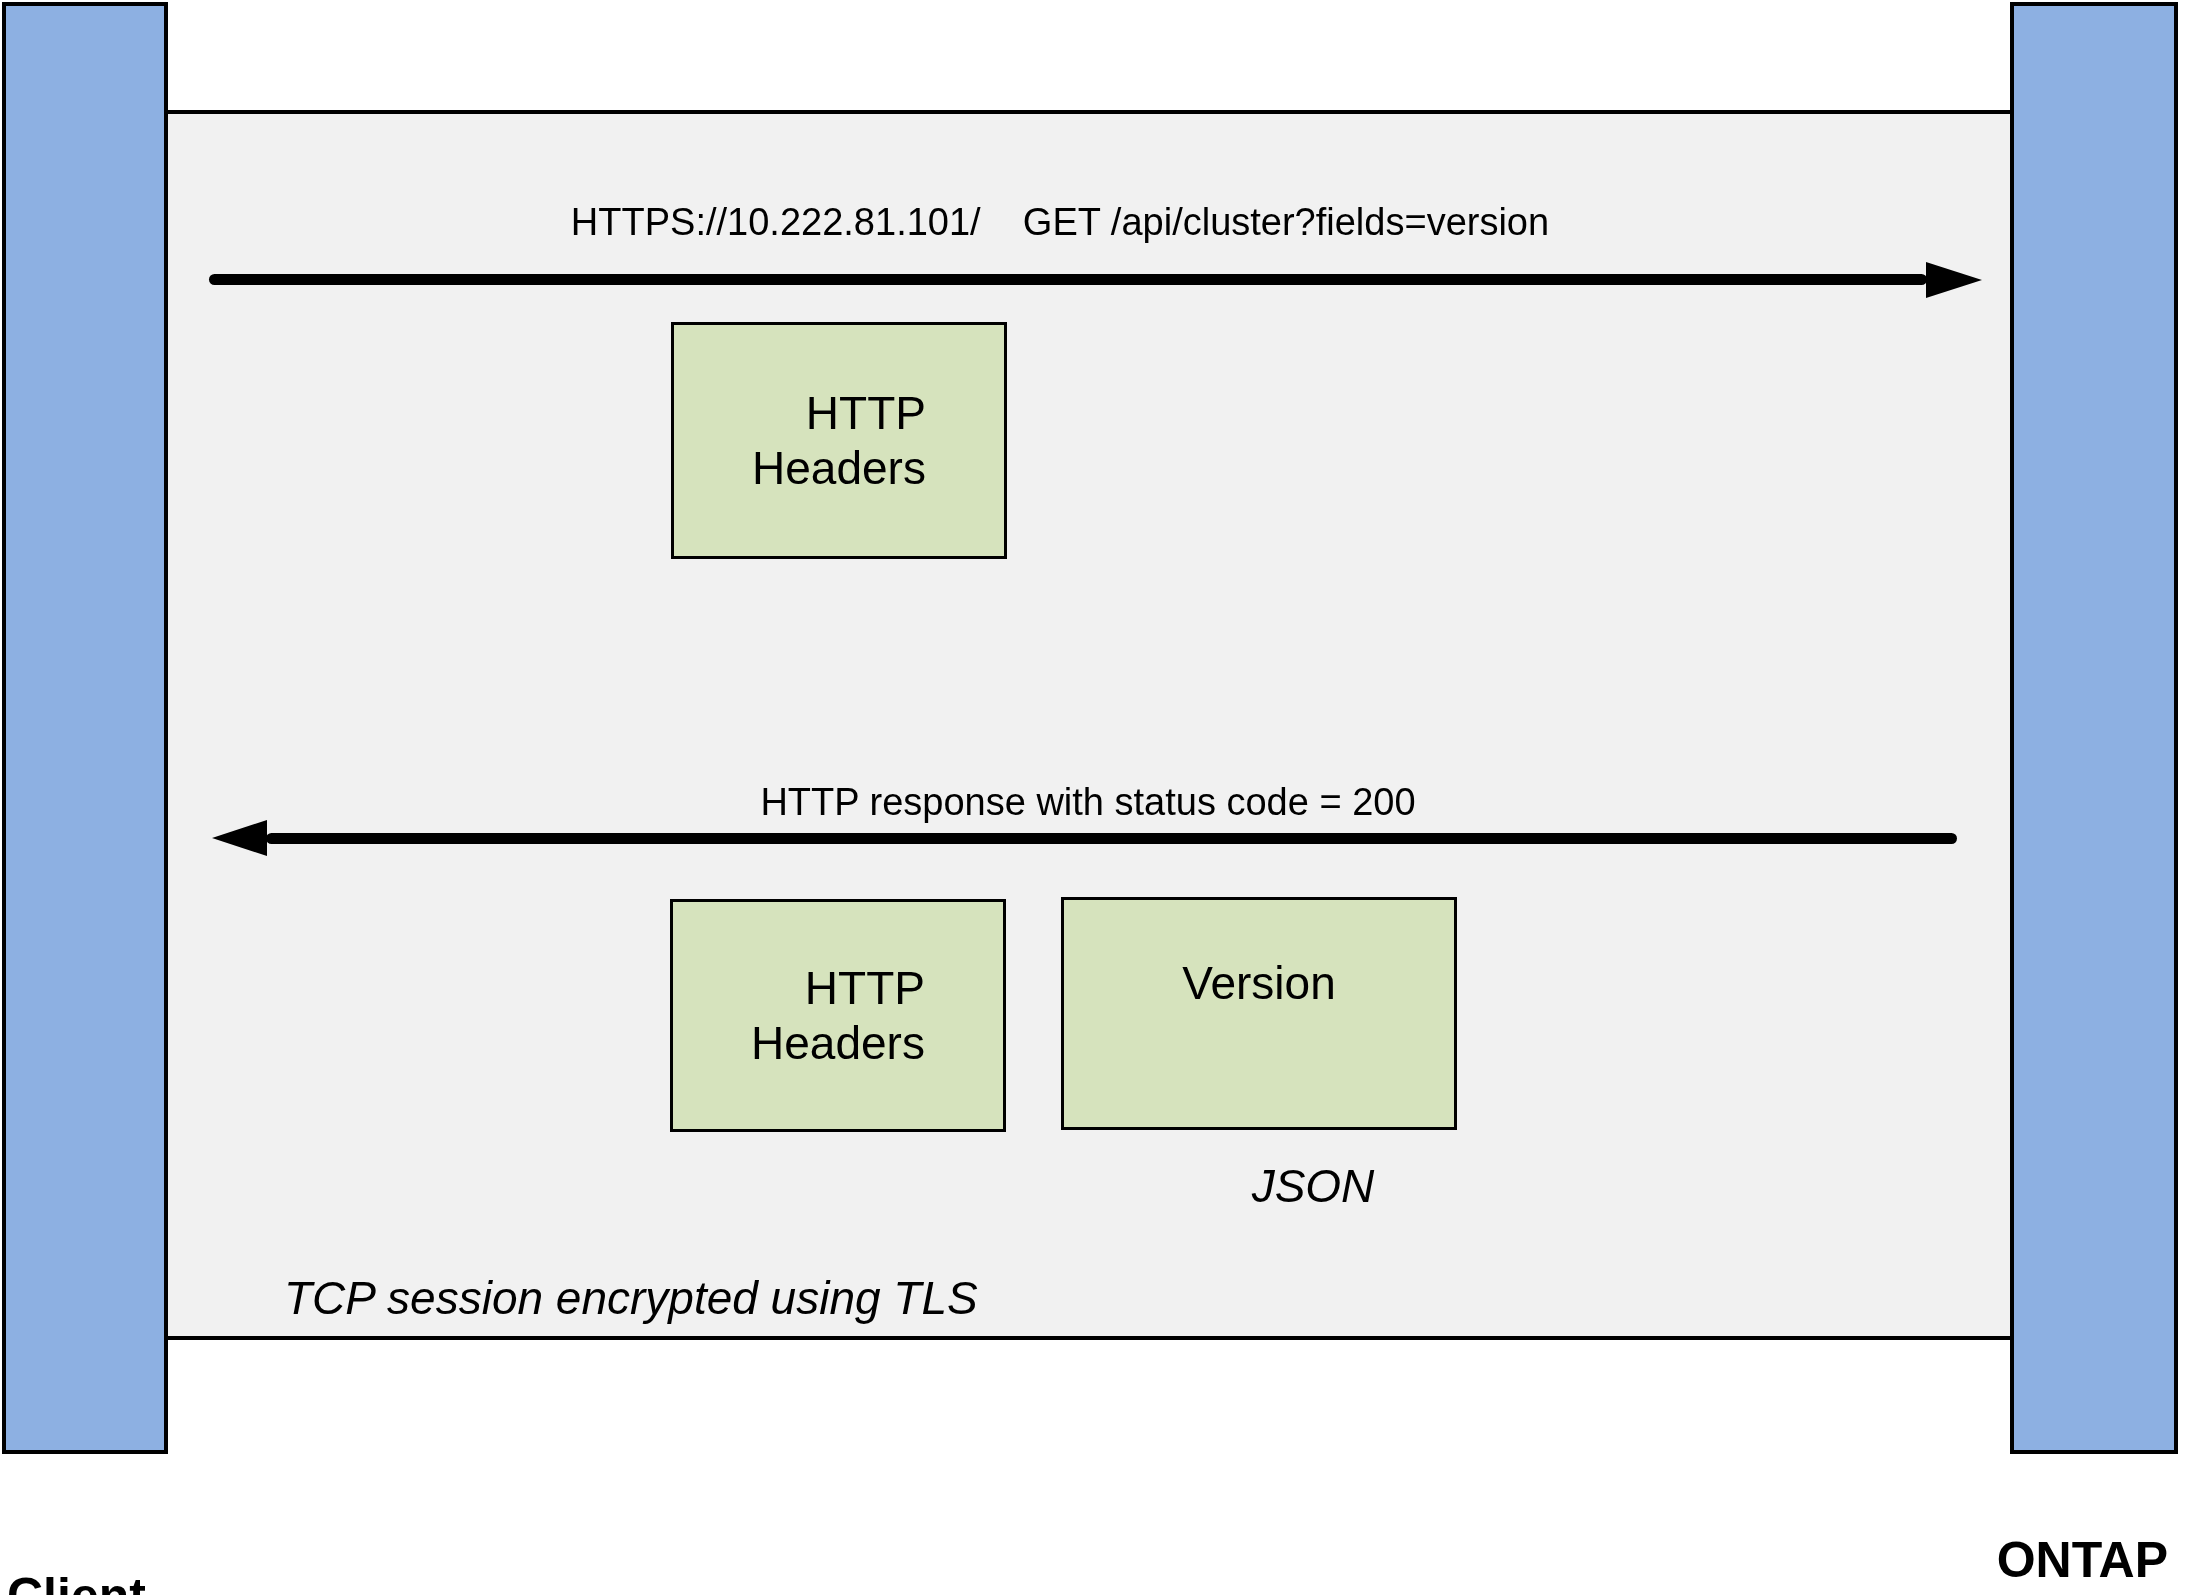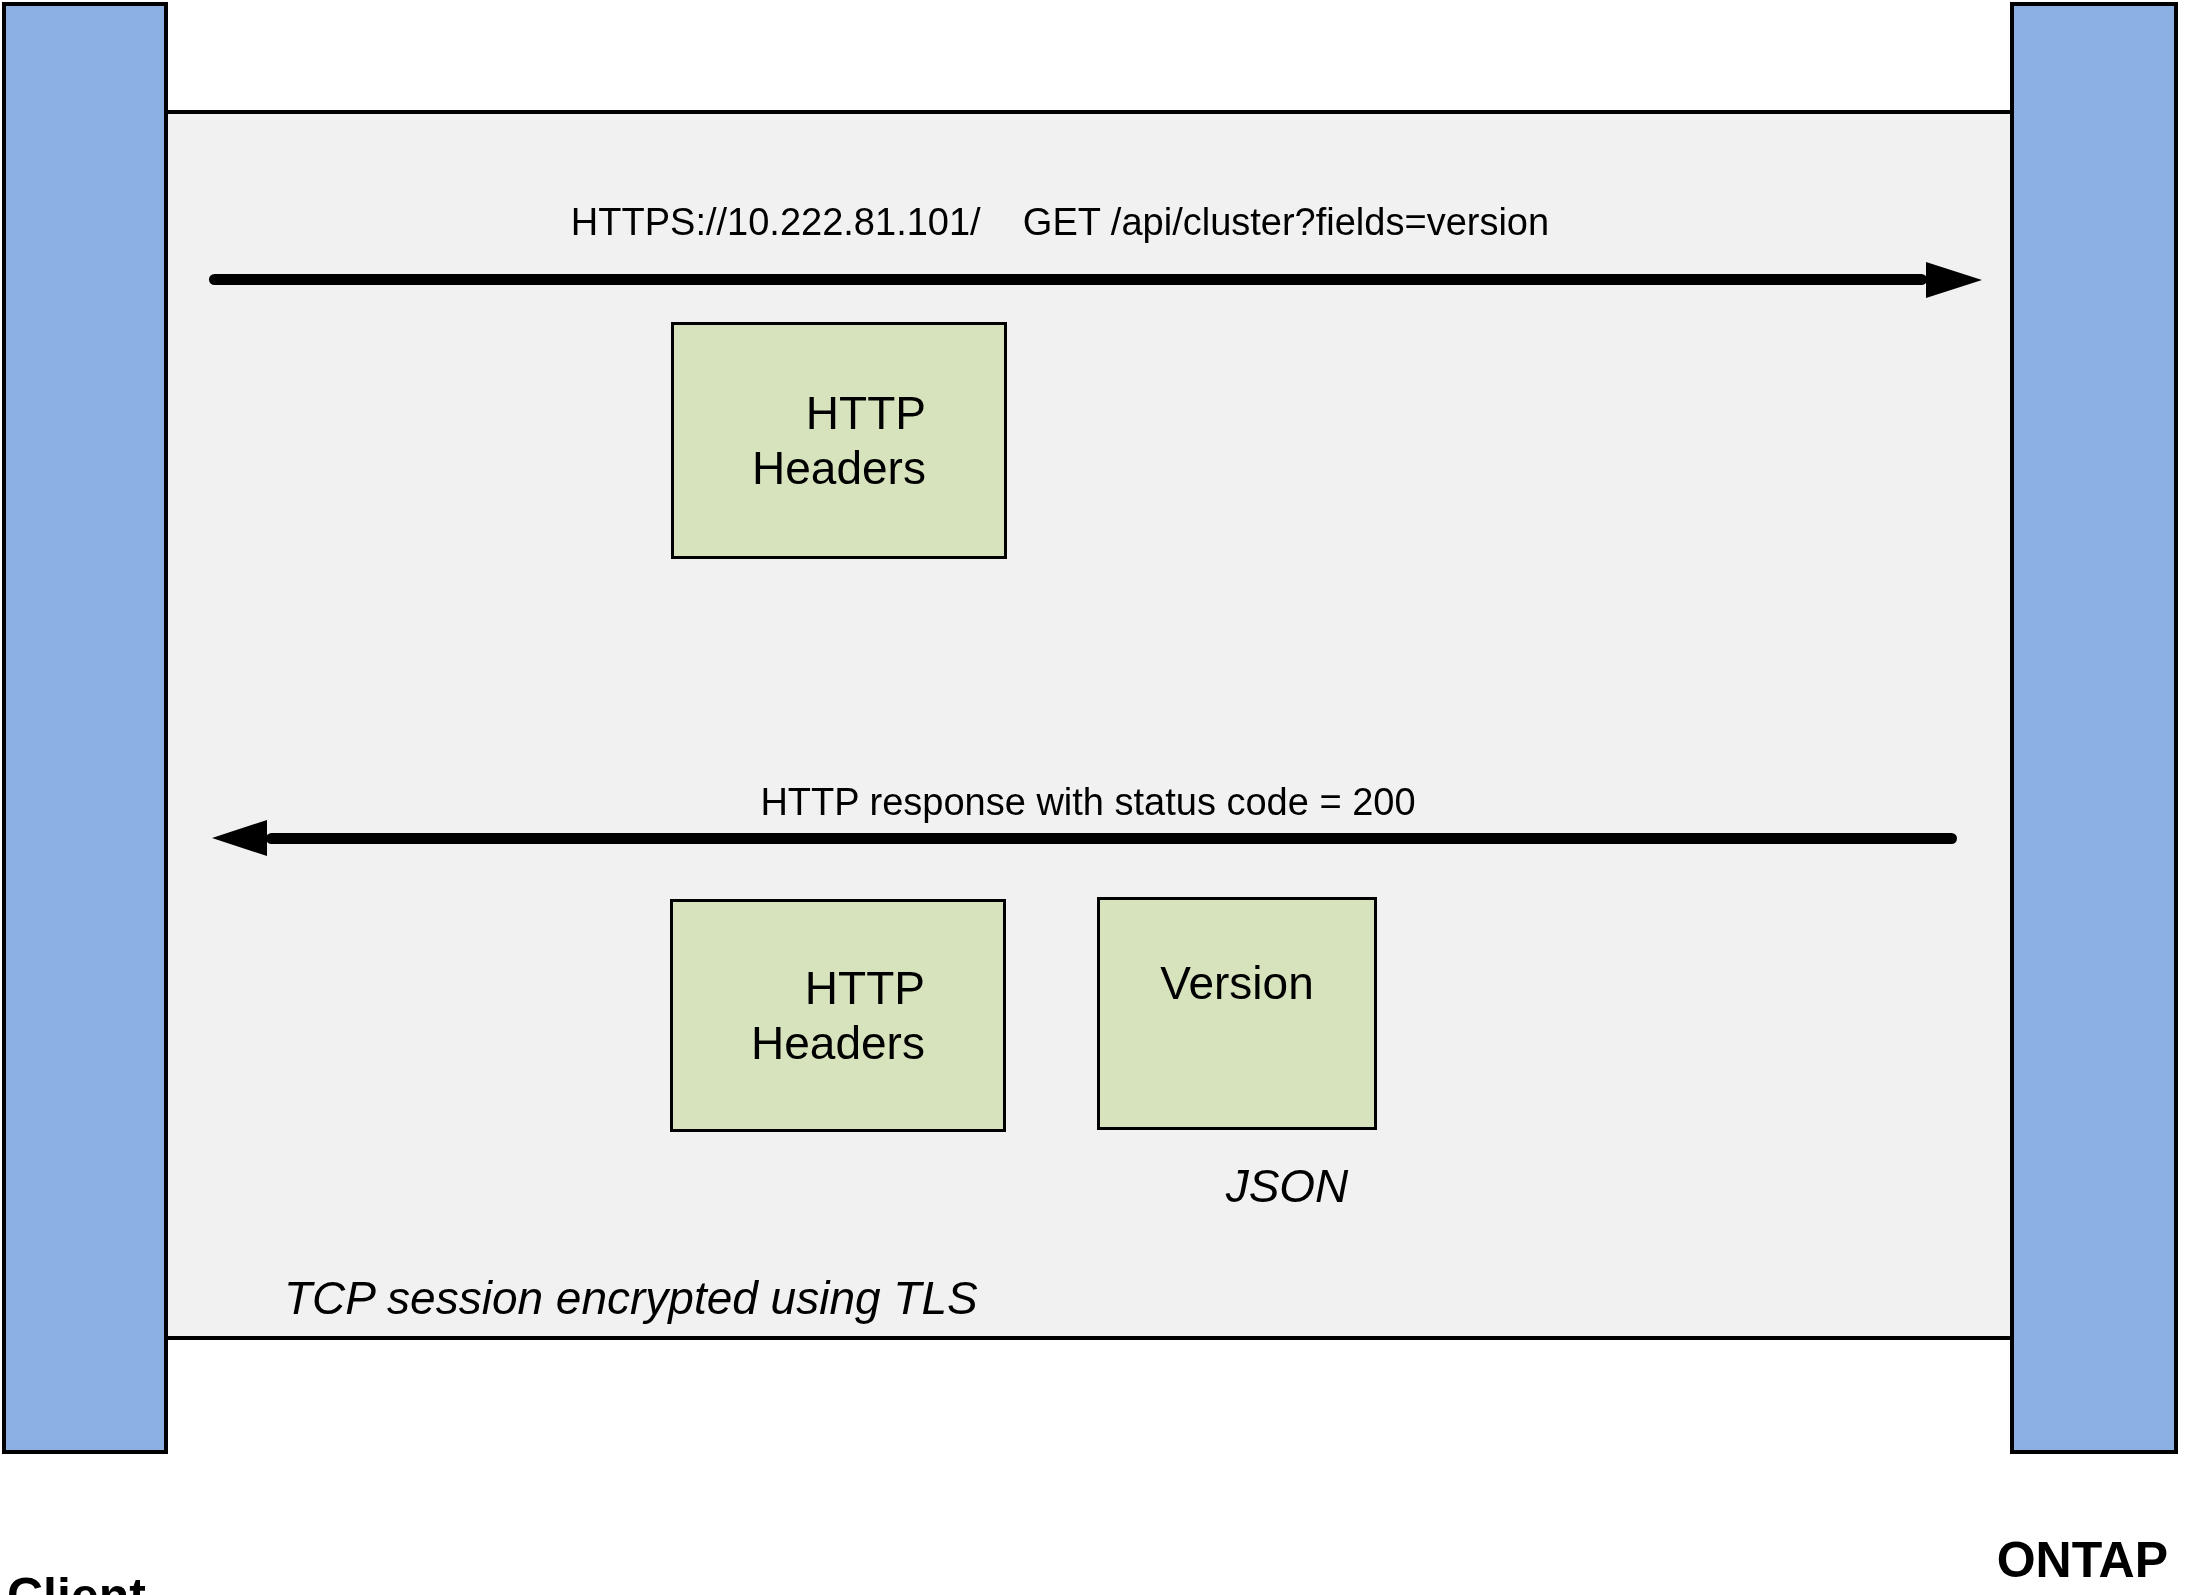--- a/index.html
+++ b/index.html
@@ -86,32 +86,32 @@
     align-items: center;
     justify-content: center;
     text-align: right;
     font-size: 46px;
     line-height: 55px;
     white-space: pre-line;
     z-index: 2;
   }
   .req-headers-box { left: 671px;  top: 322px; width: 336px; height: 237px; }
   .res-headers-box { left: 670px;  top: 899px; width: 336px; height: 233px; }
-  .version-box     { left: 1097px; top: 897px; width: 280px; height: 233px;
+  .version-box     { left: 1061px; top: 897px; width: 396px; height: 233px;
                      align-items: flex-start; padding-top: 56px; }
 
   
   .note {
     position: absolute;
     font-size: 46px;
     font-style: italic;
     line-height: 52px;
     z-index: 2;
   }
-  .json-note { left: 1137px; top: 1160px; width: 300px; text-align: center; }
+  .json-note { left: 1163px; top: 1160px; width: 300px; text-align: center; }
   .tls-note  { left: 284px;  top: 1272px; }
 
   
   .endpoint {
     position: absolute;
     top: 1532px;
     font-size: 50px;
     font-weight: bold;
     line-height: 56px;
     z-index: 2;

